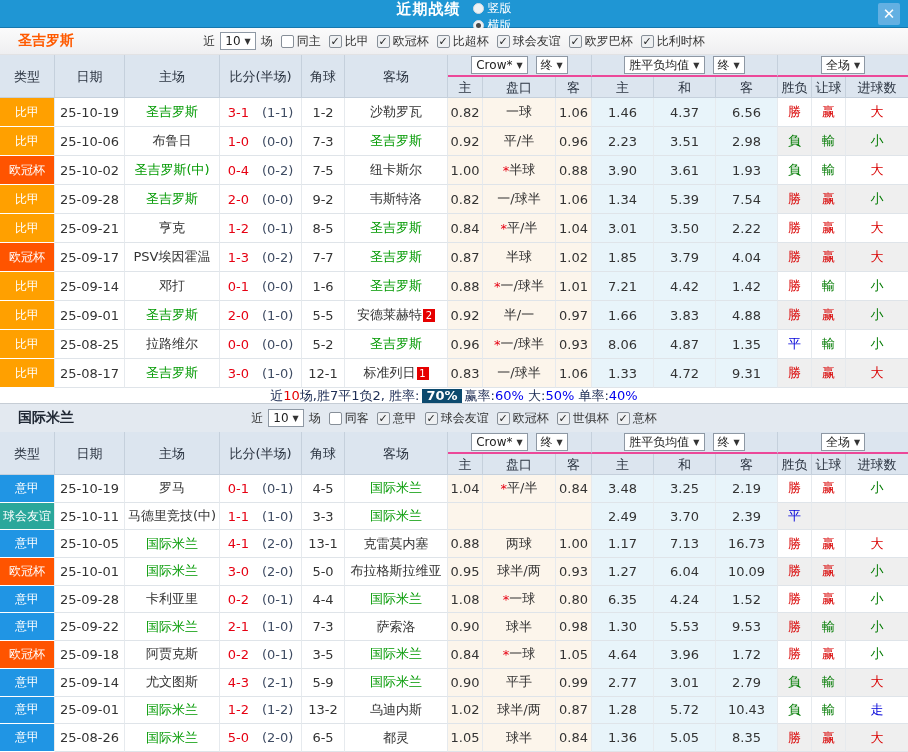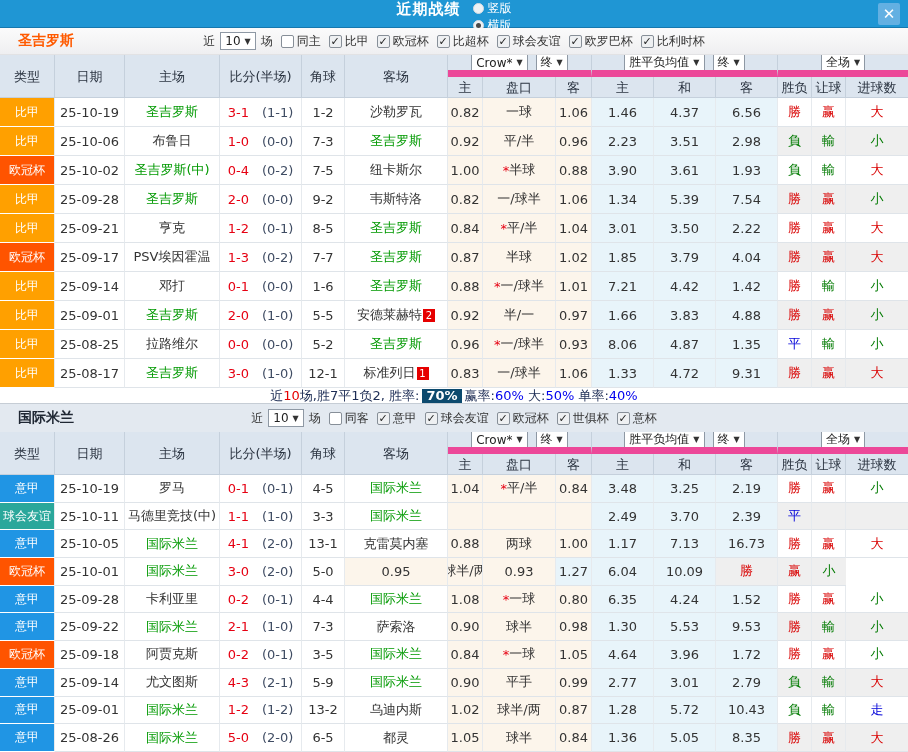--- a/index.html
+++ b/index.html
@@ -36,21 +36,21 @@
         border-radius:2px; margin:0 2px 0 7px; cursor:pointer; }
   .cb.checked { background:#eef0f2; font-weight:bold; }
 
   
   .grid { display:grid;
     grid-template-columns:55px 70px 95px 82px 43px 103px 35px 73px 36px 62px 62px 62px 34px 34px 62px; }
   .thead { background:#dce5ef; height:43px; grid-template-rows:22px 21px; border-bottom:1px solid #c5d0dc; }
   .hc { display:flex; align-items:center; justify-content:center; font-size:13px; color:#2a3340;
         border-right:1px solid #c5d0dc; white-space:nowrap; overflow:hidden; }
   .hc.span2 { grid-row:1 / 3; }
-  .hc.group { border-bottom:7px solid #ec4899; }
+  .hc.group { border-bottom:2px solid #ec4899; }
   .hc.nobr { border-right:none; }
 
   
   .row { height:29px; }
   .sec1 .row { height:27.7px; }
   .cell { display:flex; align-items:center; justify-content:center; font-size:13px; color:#333;
           border-right:1px solid #e6eaee; border-bottom:1px solid #dfe4e9; white-space:nowrap; overflow:hidden; }
   .cell.last { border-right:none; }
   .cell.badge { color:#fff; font-size:12px; border-bottom:1px solid #fff; letter-spacing:0; }
   .cell.cream { background:#fcf5eb; }
@@ -577,20 +577,23 @@
           <div class="cell badge" style="background: rgb(255, 84, 0);">欧冠杯</div>
           <div class="cell">25-10-01</div>
           <div class="cell">
             <span class="team-green">国际米兰</span>
           </div>
           <div class="cell">
             <span class="ft">3-0</span>
             <span class="ht">(2-0)</span>
           </div>
           <div class="cell">5-0</div>
+          <div class="cell">
+            <span>布拉格斯拉维亚</span>
+          </div>
           <div class="cell cream">0.95</div>
           <div class="cell cream">
             <span>球半/两</span>
           </div>
           <div class="cell cream">0.93</div>
           <div class="cell blue">1.27</div>
           <div class="cell blue">6.04</div>
           <div class="cell blue">10.09</div>
           <div class="cell striped res-r">勝</div>
           <div class="cell striped res-r">赢</div>

